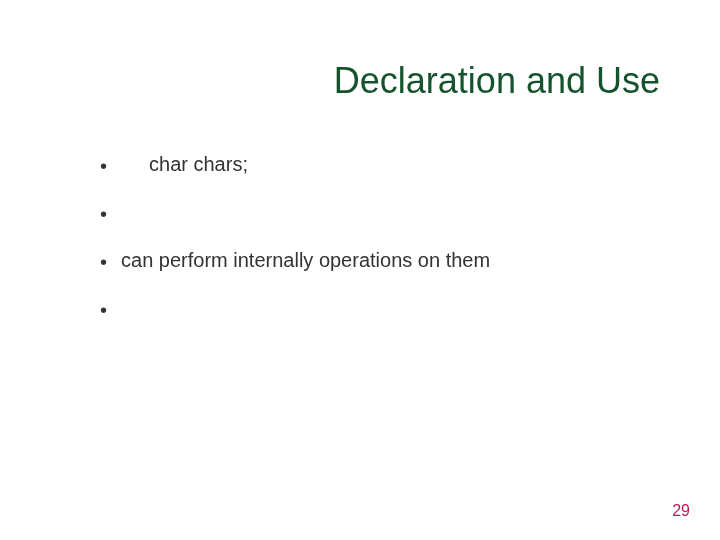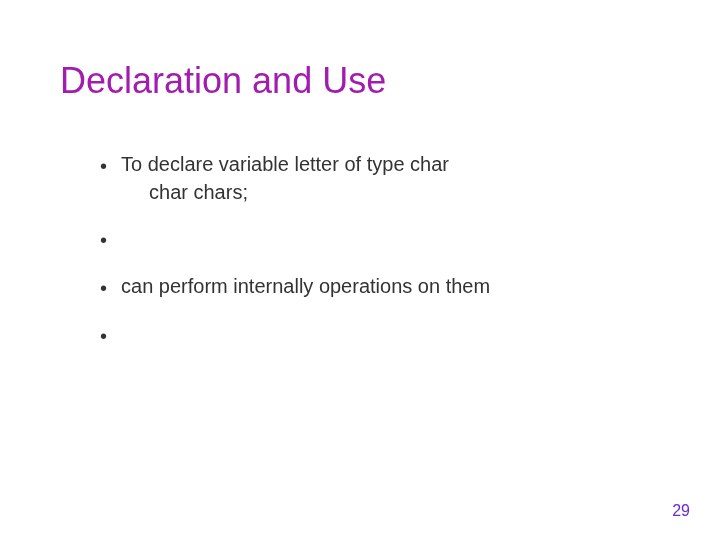--- a/index.html
+++ b/index.html
@@ -20,22 +20,22 @@
       width: 720px;
       height: 540px;
       background: #ffffff;
       position: relative;
       padding: 40px 60px;
     }
 
     .slide-title {
       font-size: 36px;
       font-weight: normal;
-      color: #a21caf;
-      text-align: left;
+      color: #14532d;
+      text-align: right;
       margin-bottom: 48px;
       margin-top: 20px;
     }
 
     .content-list {
       list-style: none;
       padding: 0;
       margin: 0 0 0 40px;
     }
 
@@ -62,36 +62,35 @@
     .indent-line {
       display: block;
       padding-left: 28px;
     }
 
     .page-number {
       position: absolute;
       bottom: 20px;
       right: 30px;
       font-size: 16px;
-      color: #6d28d9;
+      color: #be185d;
     }
   </style>
 </head>
 <body>
 
 <div class="slide">
 
   <h1 class="slide-title">Declaration and Use</h1>
 
   <ul class="content-list">
 
     <li>
       <span class="bullet">•</span>
       <span class="li-text">
-        <span>To declare variable letter of type char</span>
         <span class="indent-line">char chars;</span>
       </span>
     </li>
 
     <li>
       <span class="bullet">•</span>
     </li>
 
     <li>
       <span class="bullet">•</span>

